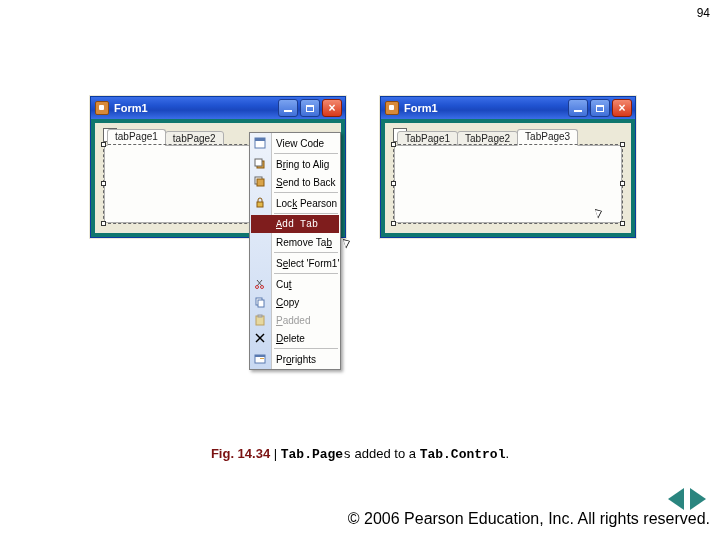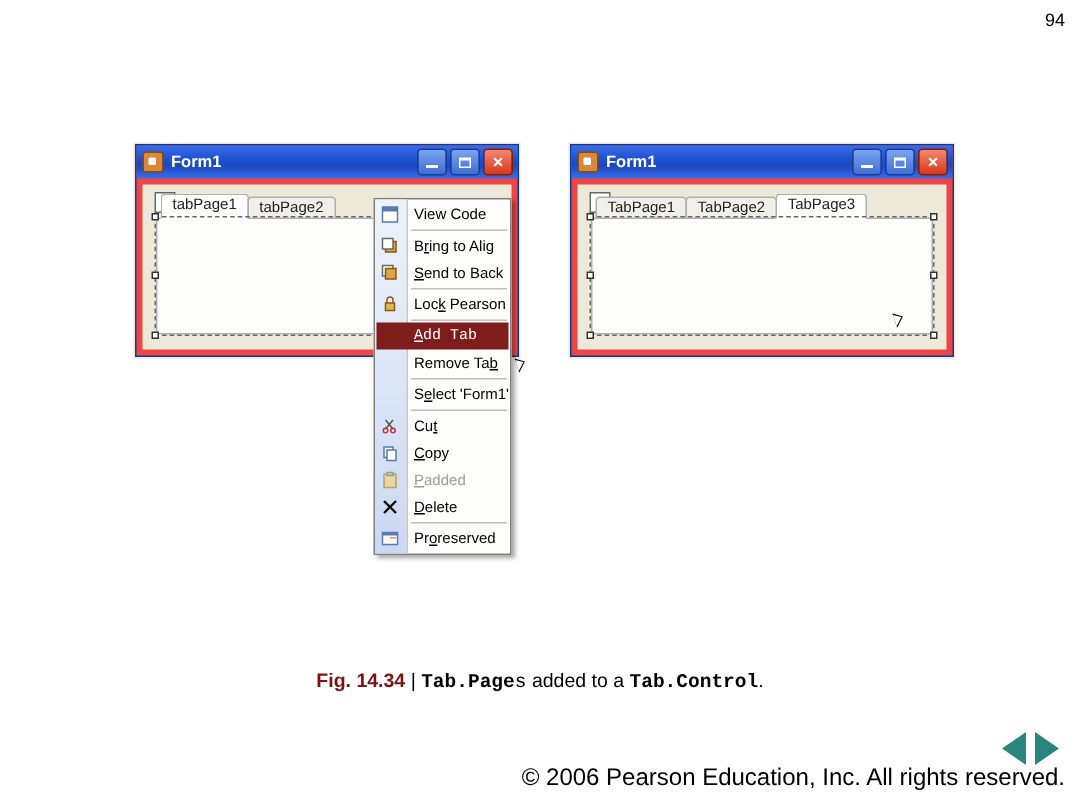--- a/index.html
+++ b/index.html
@@ -25,21 +25,21 @@
     left: 90px;
     width: 580px;
     height: 260px;
   }
 
   
   .winform {
     position: absolute;
     width: 256px;
     height: 142px;
-    background: #ef4444;
+    background: #0f766e;
     border: 1px solid #0a3a9e;
     box-shadow: 0 0 0 1px #ece9d8;
   }
   .winform.left { left: 0; top: 0; }
   .winform.right { left: 290px; top: 0; }
 
   .titlebar {
     height: 22px;
     background: linear-gradient(#3a6ee8, #1f52d0 40%, #1a47be 60%, #3a6ee8);
     display: flex;
@@ -378,21 +378,21 @@
     <div class="cm-sep"></div>
 
     <div class="cm-item">
       <span class="cm-icon">
           <svg viewBox="0 0 12 12">
             <rect x="1" y="2" width="10" height="8" fill="#fff" stroke="#5a7ab0"></rect>
             <rect x="1" y="2" width="10" height="2" fill="#5a7ab0"></rect>
             <rect x="6" y="5" width="4" height="1" fill="#d9a44a"></rect>
           </svg>
         </span>
-      <span><span>Pr</span><span class="u">o</span><span>reserved</span></span>
+      <span><span>Pr</span><span class="u">o</span><span>rights</span></span>
     </div>
   </div>
 
   <div class="cursor-arrow" style="left:253px; top:143px;"></div>
 
   <div class="winform right">
     <div class="titlebar">
       <span class="appicon"></span>
       <span class="title">Form1</span>
       <div class="caption-buttons">

